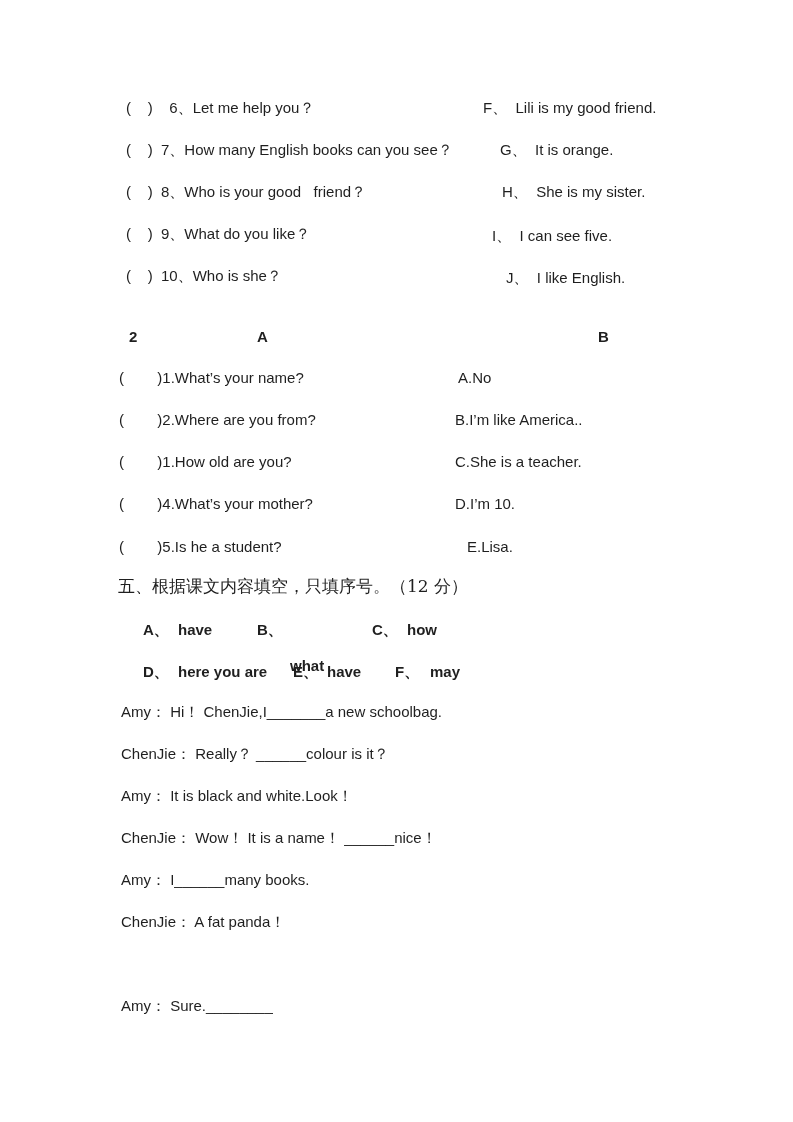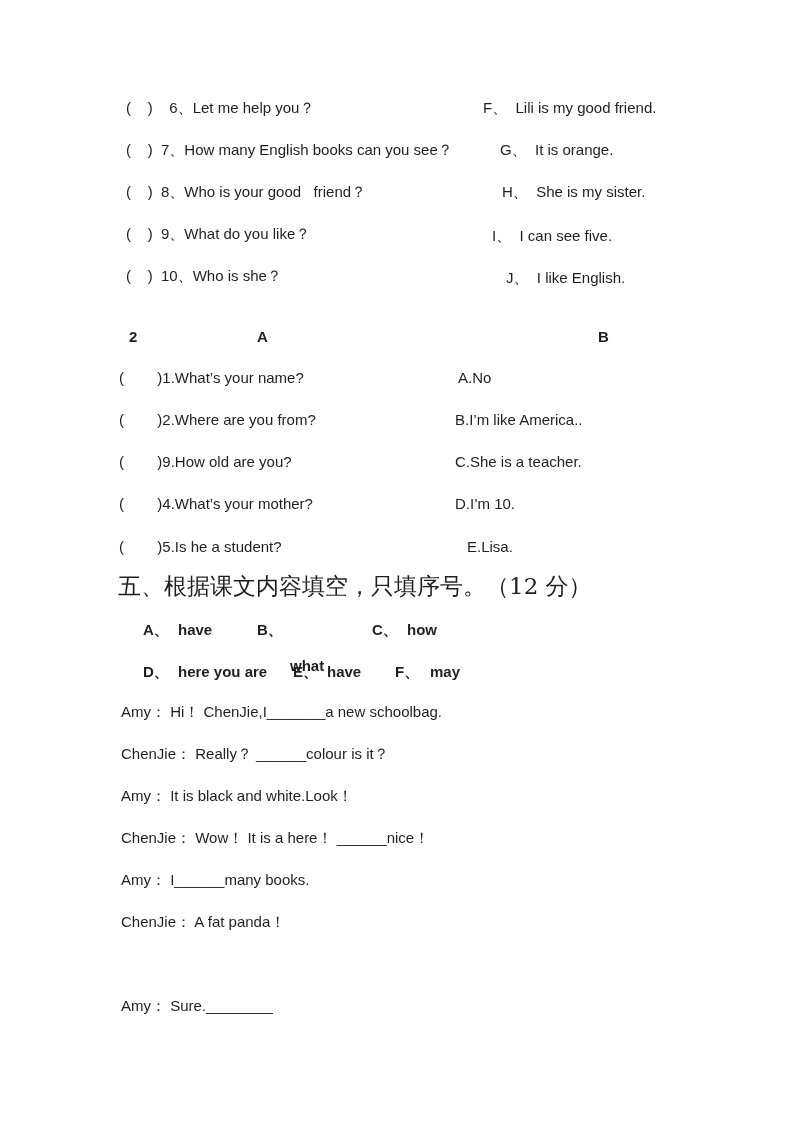--- a/index.html
+++ b/index.html
@@ -15,21 +15,21 @@
   .t {
     position: absolute;
     white-space: pre;
     font-size: 15px;
     line-height: 20px;
     color: #1f1f1f;
   }
   .b { font-weight: bold; }
   .heading-cn {
     font-family: "DejaVu Serif", "Liberation Serif", serif;
-    font-size: 23px;
+    font-size: 17px;
   }
 </style>
 </head>
 <body>
 
 <div class="page">
 
   <div class="t" style="left:126px;top:98px">(    )    6、Let me help you？</div>
   <div class="t" style="left:483px;top:98px">F、  Lili is my good friend.</div>
 
@@ -48,21 +48,21 @@
   <div class="t b" style="left:129px;top:327px">2</div>
   <div class="t b" style="left:257px;top:327px">A</div>
   <div class="t b" style="left:598px;top:327px">B</div>
 
   <div class="t" style="left:119px;top:368px">(        )1.What’s your name?</div>
   <div class="t" style="left:458px;top:368px">A.No</div>
 
   <div class="t" style="left:119px;top:410px">(        )2.Where are you from?</div>
   <div class="t" style="left:455px;top:410px">B.I’m like America..</div>
 
-  <div class="t" style="left:119px;top:452px">(        )9.How old are you?</div>
+  <div class="t" style="left:119px;top:452px">(        )1.How old are you?</div>
   <div class="t" style="left:455px;top:452px">C.She is a teacher.</div>
 
   <div class="t" style="left:119px;top:494px">(        )4.What’s your mother?</div>
   <div class="t" style="left:455px;top:494px">D.I’m 10.</div>
 
   <div class="t" style="left:119px;top:537px">(        )5.Is he a student?</div>
   <div class="t" style="left:467px;top:537px">E.Lisa.</div>
 
   <div class="t heading-cn" style="left:118px;top:576px">五、根据课文内容填空，只填序号。（12 分）</div>
 
@@ -76,18 +76,18 @@
   <span class="t b" style="left:143px;top:662px">D、</span>
   <span class="t b" style="left:178px;top:662px">here you are</span>
   <span class="t b" style="left:293px;top:662px">E、</span>
   <span class="t b" style="left:327px;top:662px">have</span>
   <span class="t b" style="left:395px;top:662px">F、</span>
   <span class="t b" style="left:430px;top:662px">may</span>
 
   <div class="t" style="left:121px;top:702px">Amy： Hi！ ChenJie,I_______a new schoolbag.</div>
   <div class="t" style="left:121px;top:744px">ChenJie： Really？ ______colour is it？</div>
   <div class="t" style="left:121px;top:786px">Amy： It is black and white.Look！</div>
-  <div class="t" style="left:121px;top:828px">ChenJie： Wow！ It is a here！ ______nice！</div>
+  <div class="t" style="left:121px;top:828px">ChenJie： Wow！ It is a name！ ______nice！</div>
   <div class="t" style="left:121px;top:870px">Amy： I______many books.</div>
   <div class="t" style="left:121px;top:912px">ChenJie： A fat panda！</div>
   <div class="t" style="left:121px;top:996px">Amy： Sure.________</div>
 
 </div>
 
 </body></html>

